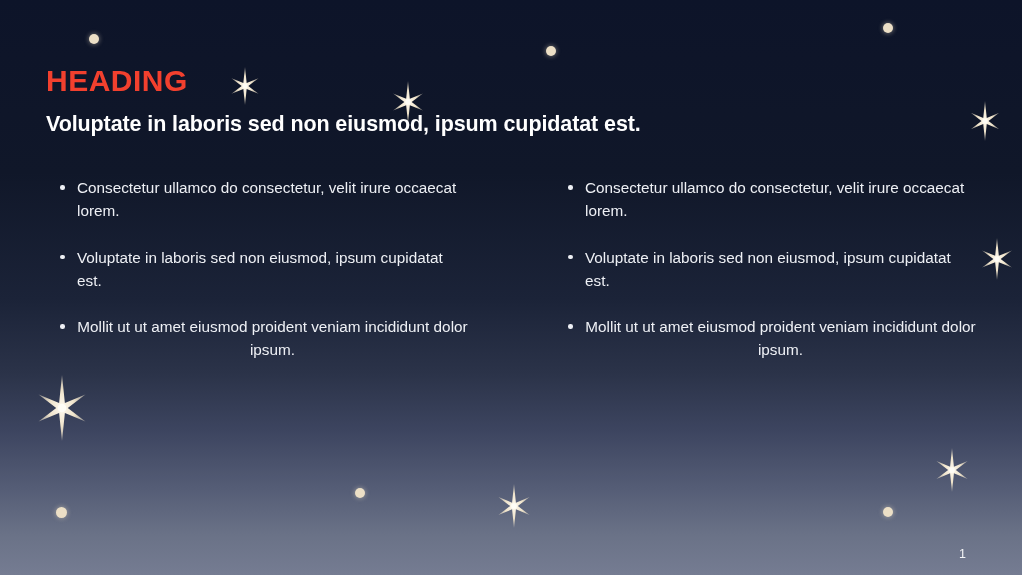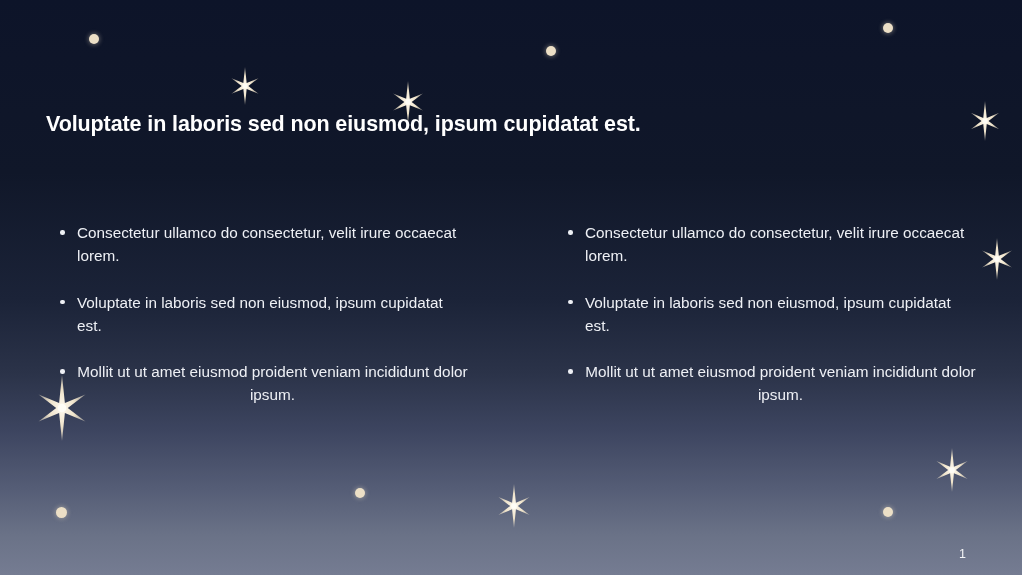--- a/index.html
+++ b/index.html
@@ -82,21 +82,20 @@
   .columns {
     position: absolute;
     left: 46px;
     top: 176px;
     width: 930px;
     display: flex;
     gap: 86px;
   }
   .column {
     width: 422px;
-    margin-top: 45px;
   }
   ul.bullets {
     list-style: none;
     margin: 0;
     padding: 0;
   }
   ul.bullets li {
     position: relative;
     padding-left: 31px;
     margin-bottom: 23px;
@@ -224,20 +223,23 @@
             </radialGradient>
           </defs>
           <path d="M 0.00,-22.00 L 1.92,-3.33 L 15.62,-9.02 L 3.85,-0.00 L 15.62,9.02 L 1.93,3.33 L 0.00,22.00 L -1.92,3.33 L -15.62,9.02 L -3.85,0.00 L -15.62,-9.02 L -1.92,-3.33 Z" fill="url(#g_starbottomcenter)"></path>
           <circle cx="0" cy="0" r="2.86" fill="#fffdf6"></circle>
         </svg>
       </div>
     </div>
 
   <div class="content">
 
+    <div class="heading-row">
+      <h1 class="heading">HEADING</h1>
+    </div>
 
     <h2 class="subtitle">Voluptate in laboris sed non eiusmod, ipsum cupidatat est.</h2>
 
     <div class="columns">
       <div class="column">
         <ul class="bullets">
             <li><span class="bullet-mark"></span><span>Consectetur ullamco do consectetur, velit irure occaecat lorem.</span></li>
             <li><span class="bullet-mark"></span><span>Voluptate in laboris sed non eiusmod, ipsum cupidatat est.</span></li>
             <li><span class="bullet-mark"></span><span>Mollit ut ut amet eiusmod proident veniam incididunt dolor ipsum.</span></li>
           </ul>

